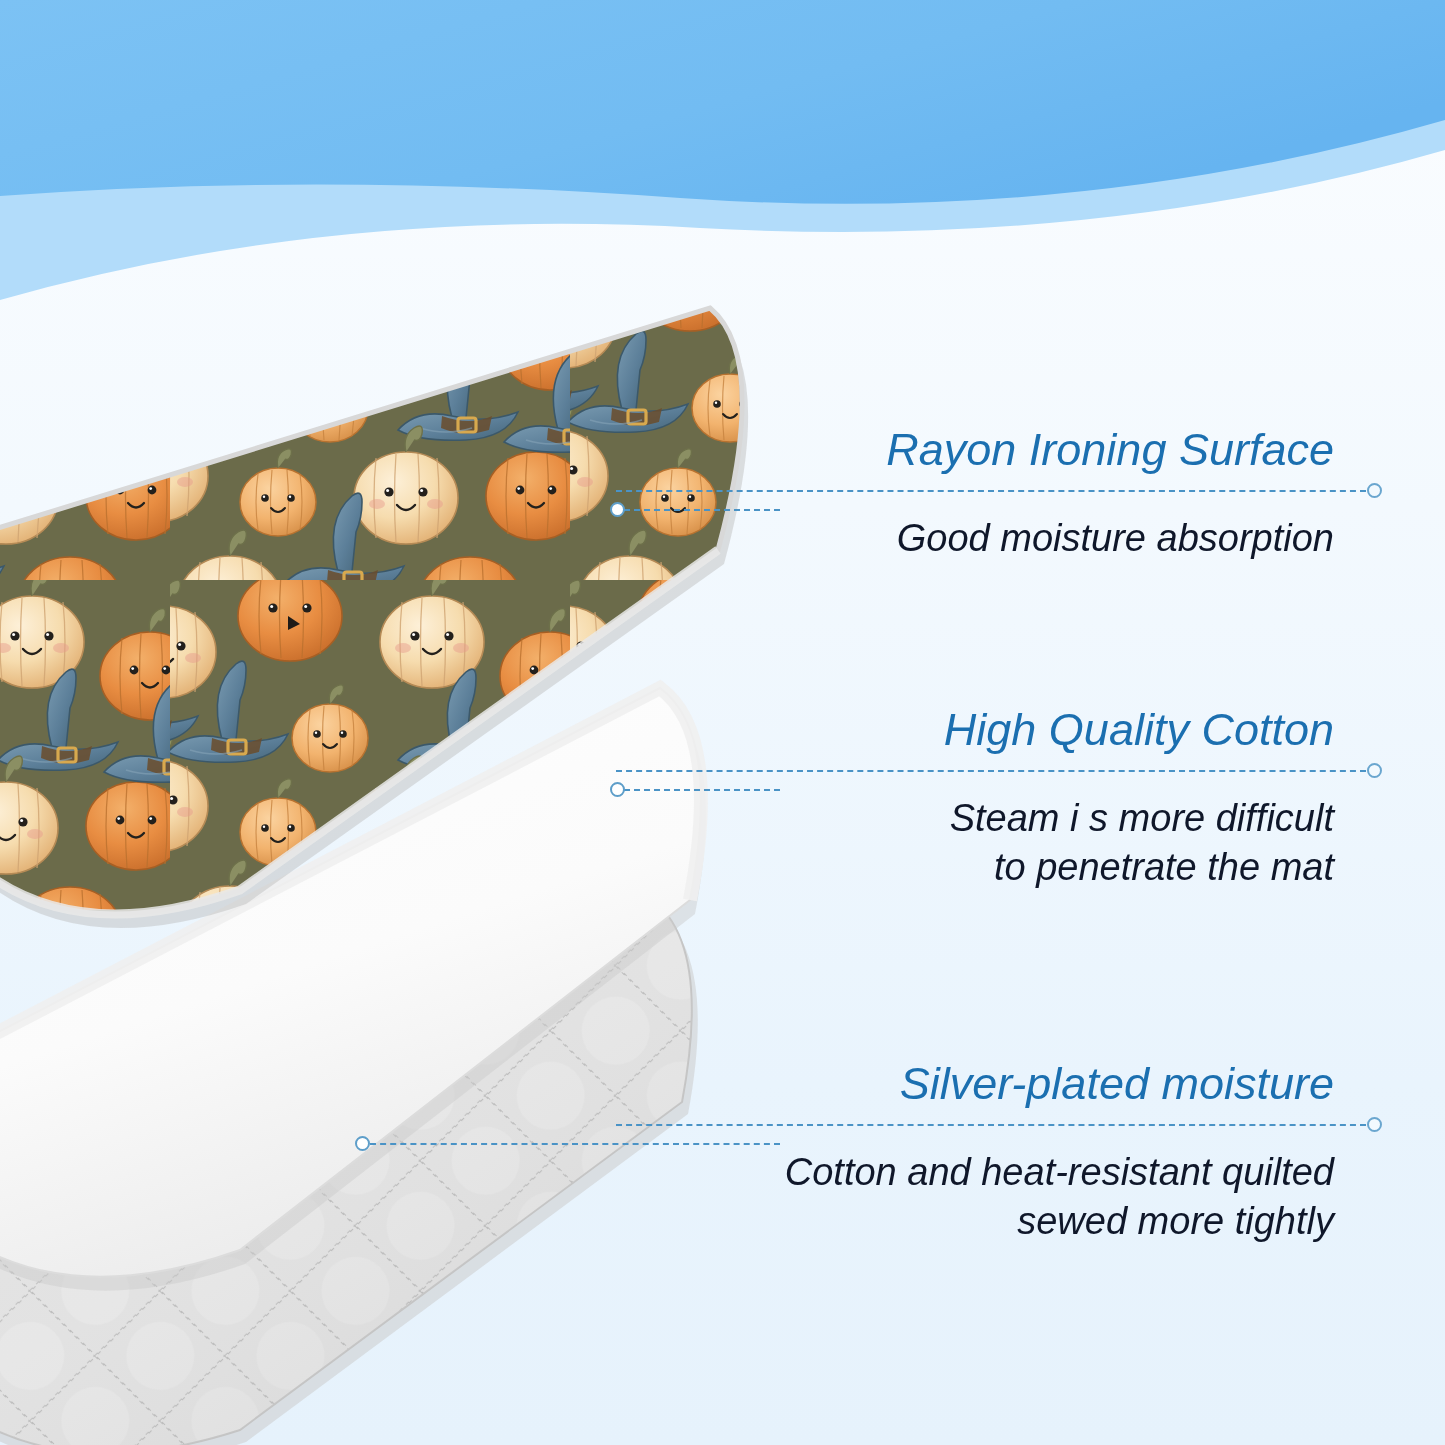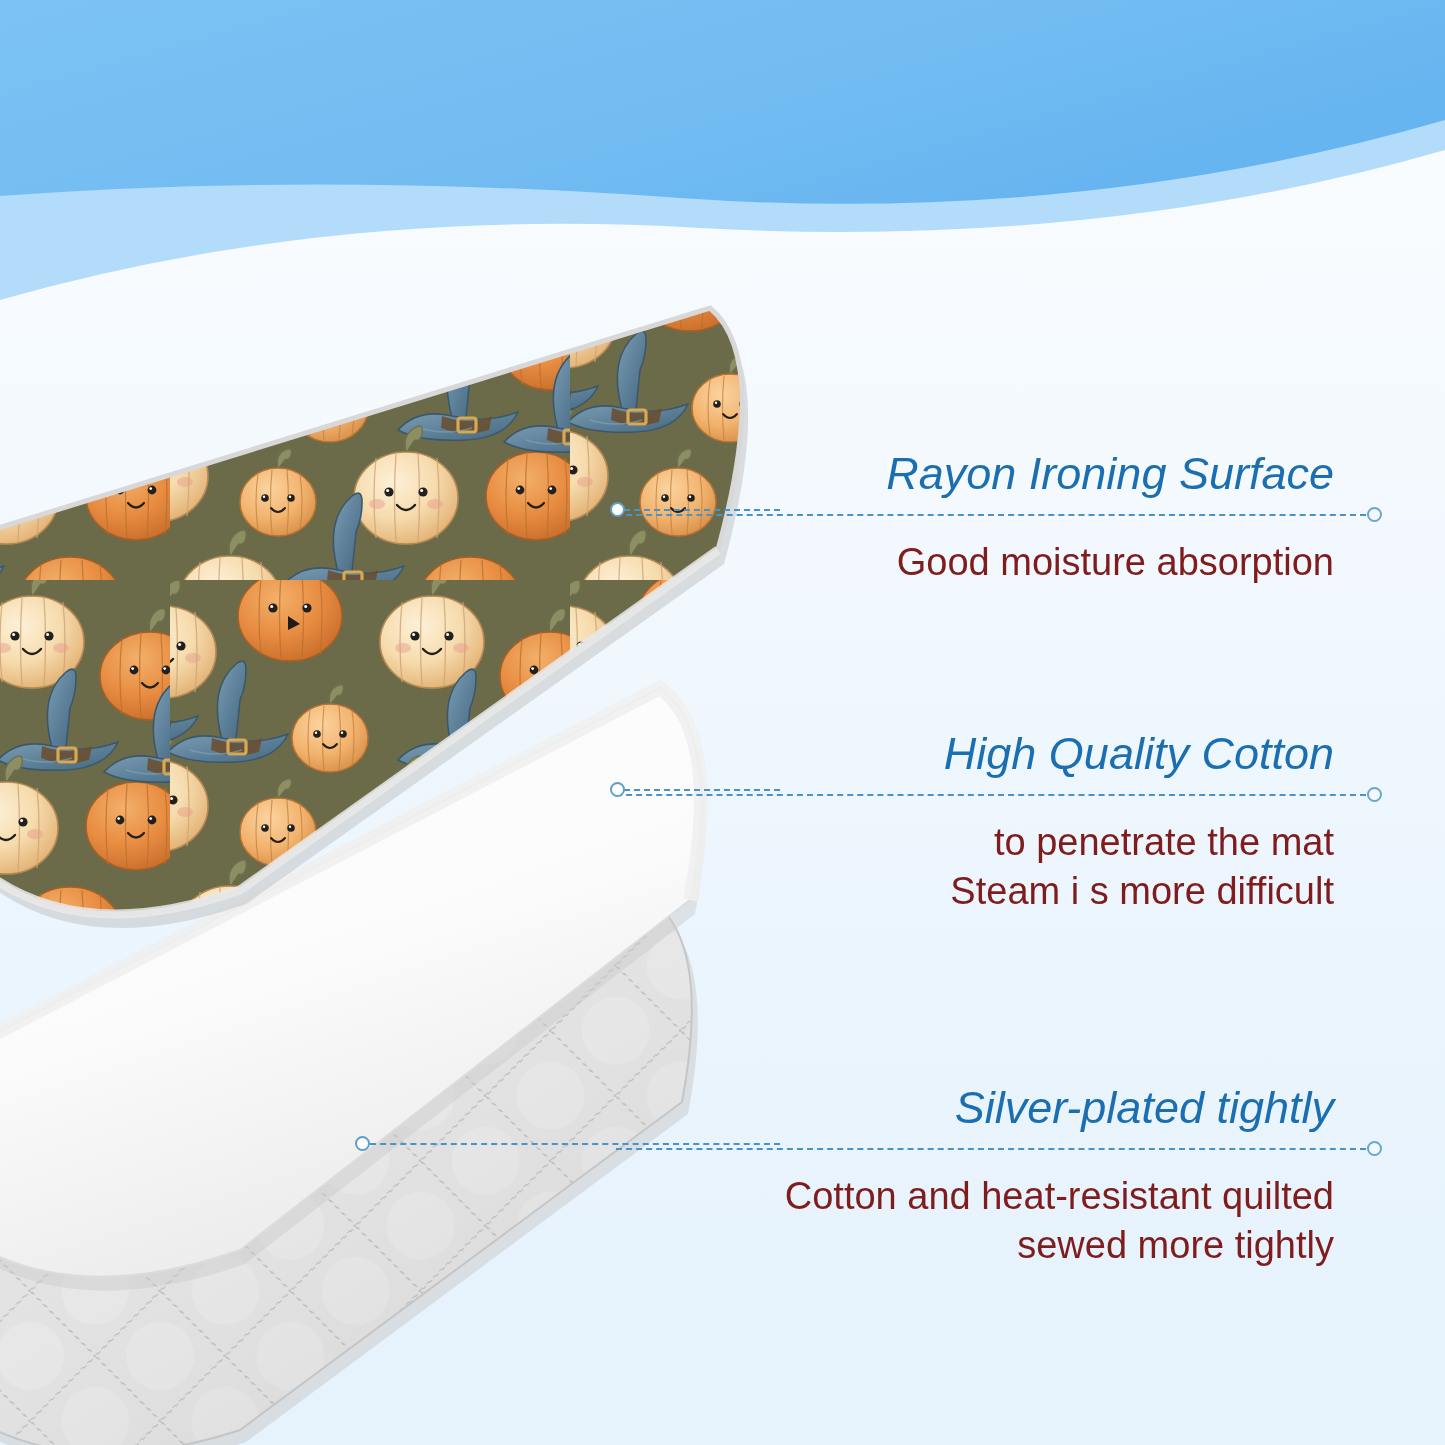--- a/index.html
+++ b/index.html
@@ -36,40 +36,40 @@
     color:#1f77c9;
     z-index:4;
     white-space:nowrap;
   }
 
   
   #layer-stack{ position:absolute; left:-230px; top:250px; width:1120px; height:1200px; z-index:2; }
   #layer-stack svg{ overflow:visible; }
 
   
-  .callout{ position:absolute; z-index:6; width:620px; text-align:right;margin-top:24px; }
+  .callout{ position:absolute; z-index:6; width:620px; text-align:right; }
   #callout-1{ left:770px; top:424px; }
   #callout-2{ left:770px; top:704px;text-align:right; }
   #callout-3{ left:770px; top:1058px; }
 
   .callout-title{
     font-size:45px; font-style:italic; color:#1b6fb0;
     line-height:1.15; padding-right:56px; white-space:nowrap;
   }
   .callout-rule{ position:relative; height:30px; }
   .callout-rule .dash{
     position:absolute; left:-154px; right:24px; top:14px; height:0;
     border-top:2px dashed #4a93c6;
   }
   .callout-rule .endcap{
     position:absolute; right:8px; top:7px; width:15px; height:15px;
     border:2px solid #6aa6cf; border-radius:50%; background:#f2f9fe;
   }
   .callout-sub{
-    font-size:38px; color:#7f1d1d;
+    font-size:38px; font-style:italic; color:#0f172a;
     line-height:1.3; padding-right:56px; padding-top:8px;
   }
   .callout-sub div{ white-space:nowrap; }
 
   
   .leader{ position:absolute; z-index:6; height:0; border-top:2px dashed #4a93c6; }
   .leader-dot{
     position:absolute; z-index:7; width:15px; height:15px; border-radius:50%;
     border:2px solid #5e9ec9; background:#ffffff;
   }
@@ -275,27 +275,27 @@
   </div>
 </div>
 
 <div class="callout" id="callout-2">
   <div class="callout-title">High Quality Cotton</div>
   <div class="callout-rule">
     <div class="dash"></div>
     <div class="endcap"></div>
   </div>
   <div class="callout-sub">
+    <div>Steam i s more difficult</div>
     <div>to penetrate the mat</div>
-    <div>Steam i s more difficult</div>
   </div>
 </div>
 
 <div class="callout" id="callout-3">
-  <div class="callout-title">Silver-plated tightly</div>
+  <div class="callout-title">Silver-plated moisture</div>
   <div class="callout-rule">
     <div class="dash"></div>
     <div class="endcap"></div>
   </div>
   <div class="callout-sub">
     <div>Cotton and heat-resistant quilted</div>
     <div>sewed more tightly</div>
   </div>
 </div>
 

